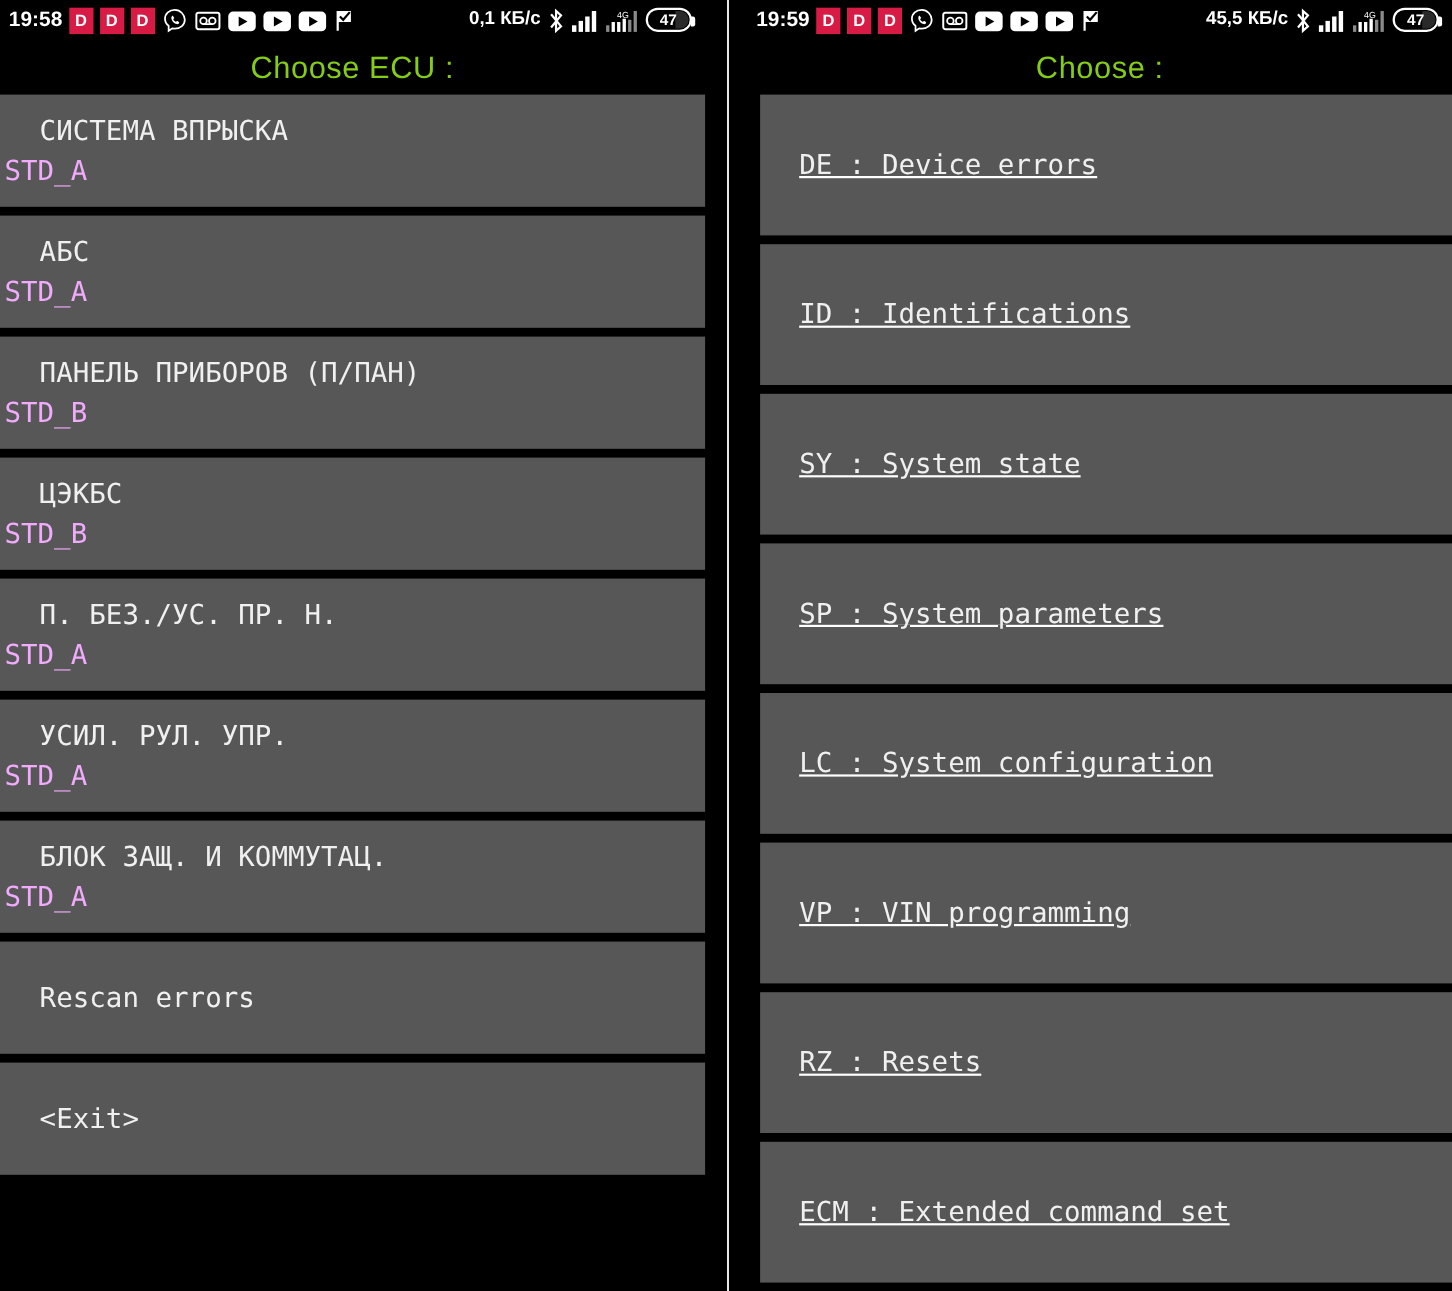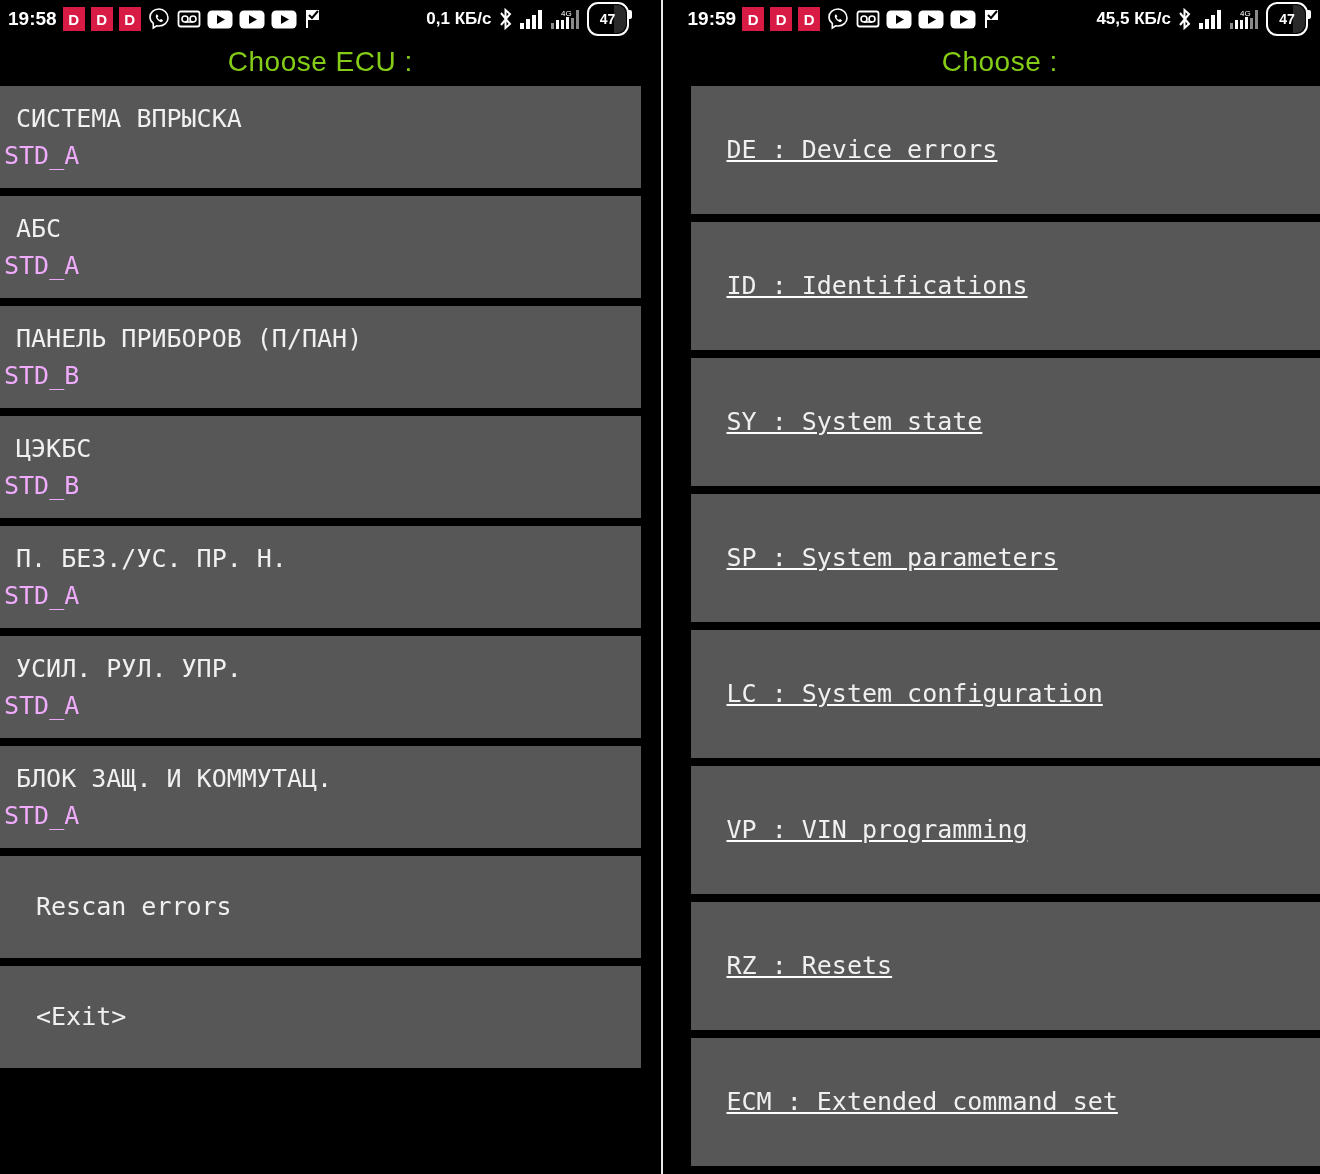--- a/index.html
+++ b/index.html
@@ -20,31 +20,31 @@
     z-index:30;
   }
 
   
   .statusbar{
     height:38px;width:100%;background:#000;display:flex;align-items:center;
     font-family:"Liberation Sans", sans-serif;
     padding:0 8px;box-sizing:border-box;
   }
   .sb-left{display:flex;align-items:center;gap:6px;}
-  .sb-right{display:flex;align-items:center;gap:5px;margin-left:auto;padding-right:4px;}
+  .sb-right{display:flex;gap:5px;margin-left:auto;padding-right:4px;}
   .sb-time{font-size:19px;font-weight:700;letter-spacing:0px;color:#fff;}
   .badge-d{
     width:22px;height:24px;background:#d81b45;color:#fff;
     font-size:15px;font-weight:700;display:flex;align-items:center;justify-content:center;
     font-family:"Liberation Sans", sans-serif;line-height:1;
   }
   .ico{display:inline-flex;align-items:center;justify-content:center;}
   .sb-rate{font-size:17px;font-weight:700;color:#fff;font-family:"Liberation Sans", sans-serif;white-space:nowrap;}
   .batt{
-    position:relative;width:42px;height:34px;border:2px solid #fff;border-radius:11px;
+    position:relative;width:42px;height:22px;border:2px solid #fff;border-radius:11px;
     display:flex;align-items:center;justify-content:center;box-sizing:border-box;
   }
   .batt::after{
     content:"";position:absolute;right:-5px;top:6px;width:4px;height:9px;background:#fff;border-radius:0 2px 2px 0;
   }
   .batt-fill{position:absolute;right:1px;top:1px;bottom:1px;width:12px;background:#2a2a2a;border-radius:0 9px 9px 0;}
   .batt-num{position:relative;font-size:14px;font-weight:700;color:#fff;z-index:2;line-height:1;}
 
   
   .title{
@@ -64,21 +64,21 @@
     flex-direction:column;
     justify-content:center;
     overflow:hidden;
   }
   .left .item{height:102px;width:656px;padding:0;}
   .left .item.inset{width:650px;}
   .right .item{height:128px;width:648px;margin-left:11px;text-decoration:underline;}
 
   .item-line1{
     font-size:25px;line-height:1.1;color:#f0f0f0;white-space:pre;
-    padding-left:16px;letter-spacing:0px;
+    padding-left:36px;letter-spacing:0px;
   }
   .item-line2{
     font-size:25px;line-height:1.1;color:#f0abfc;white-space:pre;
     padding-left:4px;margin-top:10px;letter-spacing:0px;
   }
   .item.single .item-line1{padding-left:36px;}
   .right .item-line1{padding-left:38px;}
 </style>
 </head>
 <body>

